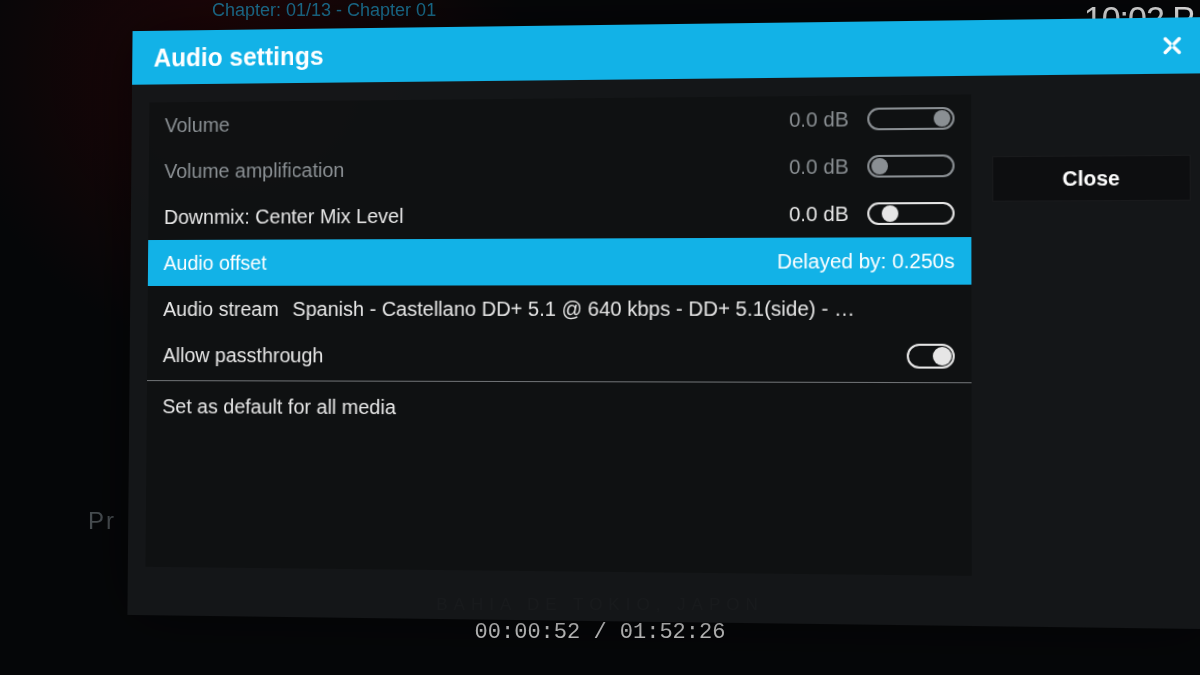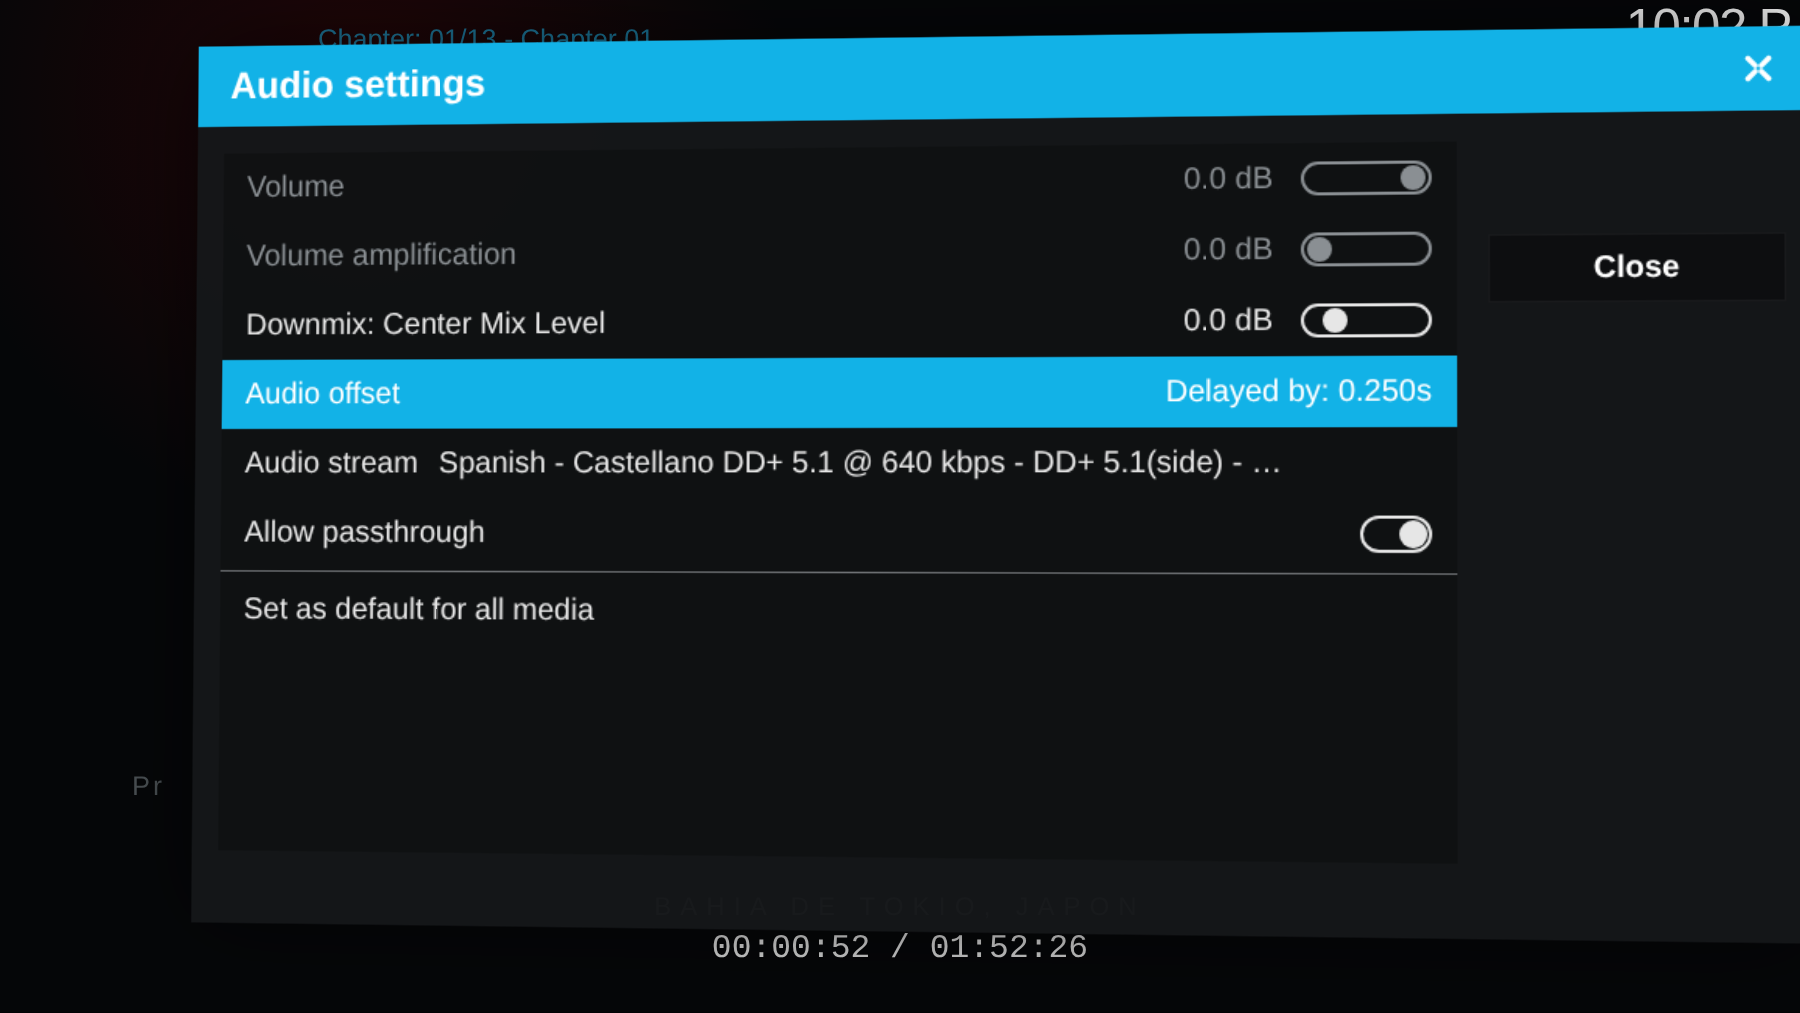--- a/index.html
+++ b/index.html
@@ -4,25 +4,25 @@
 <style>
   * { box-sizing: border-box; margin: 0; padding: 0; }
   html, body { width: 1200px; height: 675px; overflow: hidden; background:#000; font-family: Arial, Helvetica, sans-serif; color:#fff; }
 
   
   .osd {
     position:absolute; inset:0;
     background: radial-gradient(circle at 20% 10%, rgba(120,0,0,0.25), transparent 25%), #050608;
     pointer-events:none;
   }
-  .osd .chapter { position:absolute; left:212px; top:16px; color:#1fa6d8; font-size:18px; opacity:.7; }
+  .osd .chapter { position:absolute; left:212px; top:0px; color:#1fa6d8; font-size:18px; opacity:.7; }
   .osd .clock   { position:absolute; right:6px; top:0px; text-align:right; line-height:1.1; }
   .osd .clock .time { font-size:34px; font-weight:300; letter-spacing:-1px; }
   .osd .clock .ends { font-size:15px; color:#bbb; margin-top:2px; }
-  .osd .pr      { position:absolute; left:88px; bottom:140px; font-size:18px; color:#4a5054; letter-spacing:2px; }
+  .osd .pr      { position:absolute; left:88px; bottom:140px; font-size:24px; color:#4a5054; letter-spacing:2px; }
   .osd .sub     { position:absolute; left:50%; bottom:60px; transform:translateX(-50%); color:#c8c8c8; font-size:17px; letter-spacing:6px; opacity:.35; }
   .osd .timepos { position:absolute; left:50%; bottom:30px; transform:translateX(-50%); color:#ddd; font-size:22px;font-family:Liberation Mono, monospace; }
 
   
   .dialog {
     position:absolute;
     left:130px; top:30px;
     width:1060px;
     perspective:2200px;
   }

